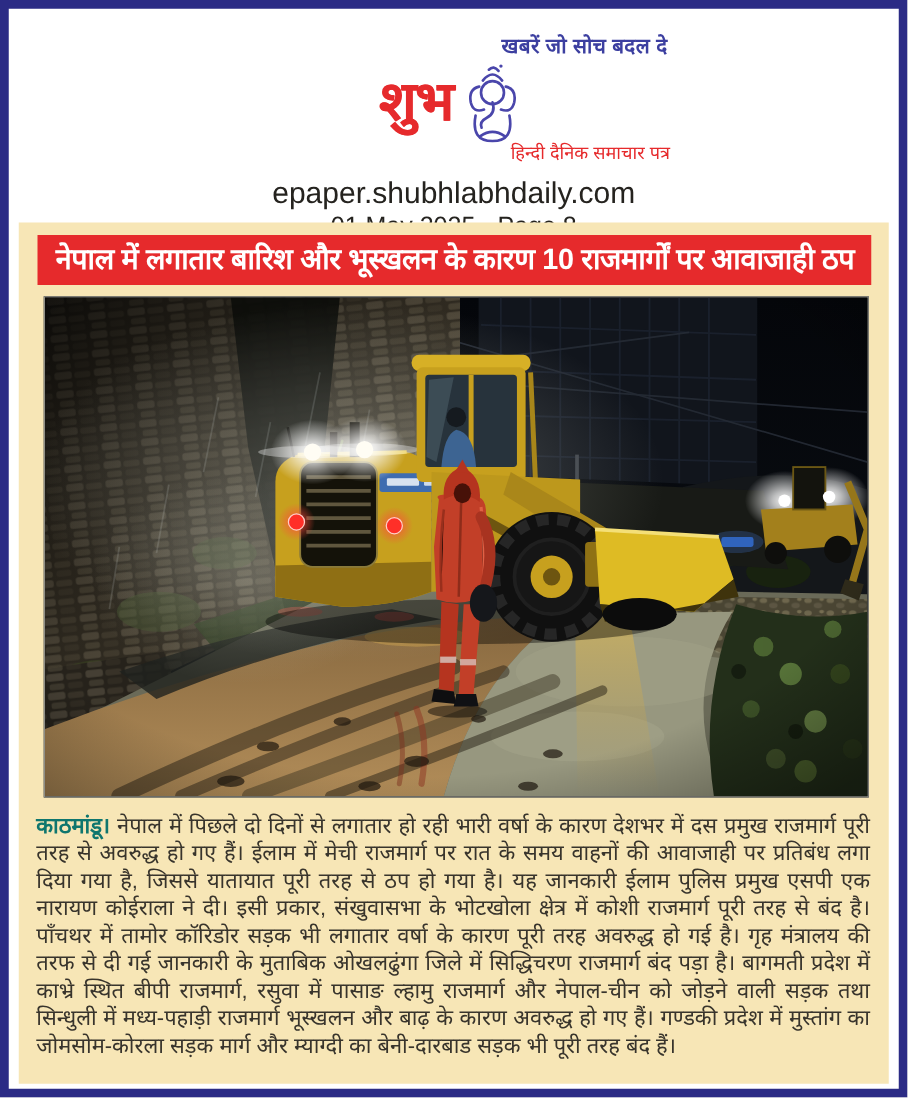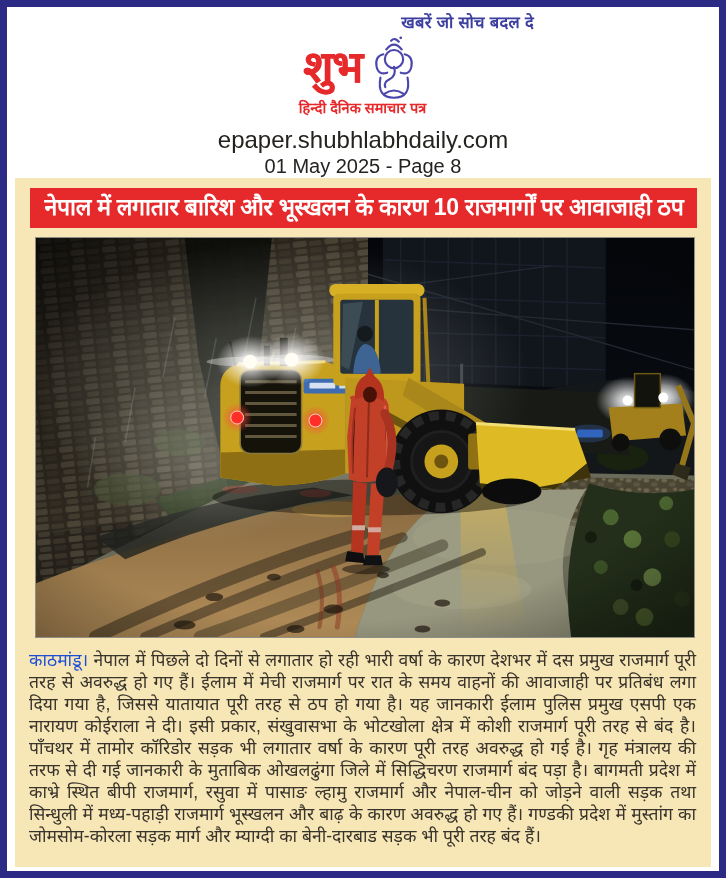--- a/index.html
+++ b/index.html
@@ -2,34 +2,34 @@
 <html style="--page-border: #2b2b85; --card-bg: #f7e6b6; --accent-red: #e62a2c; --logo-blue: #3c3fa0;"><head>
 <meta charset="utf-8">
 <style>
   html,body{margin:0;padding:0;background:#e8e8e8;}
   *{box-sizing:border-box;font-family:"Liberation Sans","DejaVu Sans",sans-serif;}
   .page{
     position:relative;width:726px;height:878px;background:#ffffff;
     border:7px solid var(--page-border,#2b2b85);overflow:hidden;
   }
   
-  .header{position:absolute;top:0;left:0;right:0;text-align:center;}
+  .header{position:absolute;top:15px;left:0;right:0;text-align:center;}
   .logo-block{position:relative;width:348px;margin:6px auto 0;}
   .logo-tagline{
     text-align:right;font-size:16.5px;font-weight:700;letter-spacing:.3px;
     color:var(--logo-blue,#3c3fa0);padding-right:3px;line-height:1.2;
   }
   .logo-row{display:flex;justify-content:center;align-items:center;gap:3px;margin-top:1px;}
   .logo-word{
     font-size:44px;font-weight:800;color:var(--accent-red,#e62a2c);
     line-height:.92;letter-spacing:-1px;text-shadow:.6px 0 0 var(--accent-red,#e62a2c);
   }
   .ganesha{width:58px;height:66px;flex:0 0 auto;}
   .logo-subtitle{
-    font-size:14.5px;font-weight:700;color:var(--accent-red,#e62a2c);
+    text-align:right;font-size:14.5px;font-weight:400;color:var(--accent-red,#e62a2c);
     margin-top:1px;padding-right:1px;line-height:1.1;
   }
   .site-url{font-size:24px;font-weight:500;color:#25231f;margin-top:9px;line-height:1.15;}
   .date-line{font-size:20px;font-weight:500;color:#25231f;margin-top:2px;line-height:1.15;}
   
   .card{
     position:absolute;left:8px;right:8px;top:171px;bottom:4px;
     background:var(--card-bg,#f7e6b6);
   }
   .headline-bar{
@@ -42,21 +42,21 @@
   }
   .photo{
     margin:9px 16px 0 20px;height:401px;border:1px solid #8e8e86;
     background:#05070b;overflow:hidden;
   }
   .photo svg{display:block;width:100%;height:100%;}
   .body-text{
     margin:11px 15px 0 14px;font-size:17.5px;line-height:22px;color:#38342c;
     text-align:justify;
   }
-  .dateline{font-weight:400;color:#1d4ed8;}
+  .dateline{font-weight:700;color:#0f766e;}
 </style>
 </head>
 <body>
 
 <div class="page">
 
   <div class="header">
     <div class="logo-block">
       <div class="logo-tagline">खबरें जो सोच बदल दे</div>
       <div class="logo-row">

